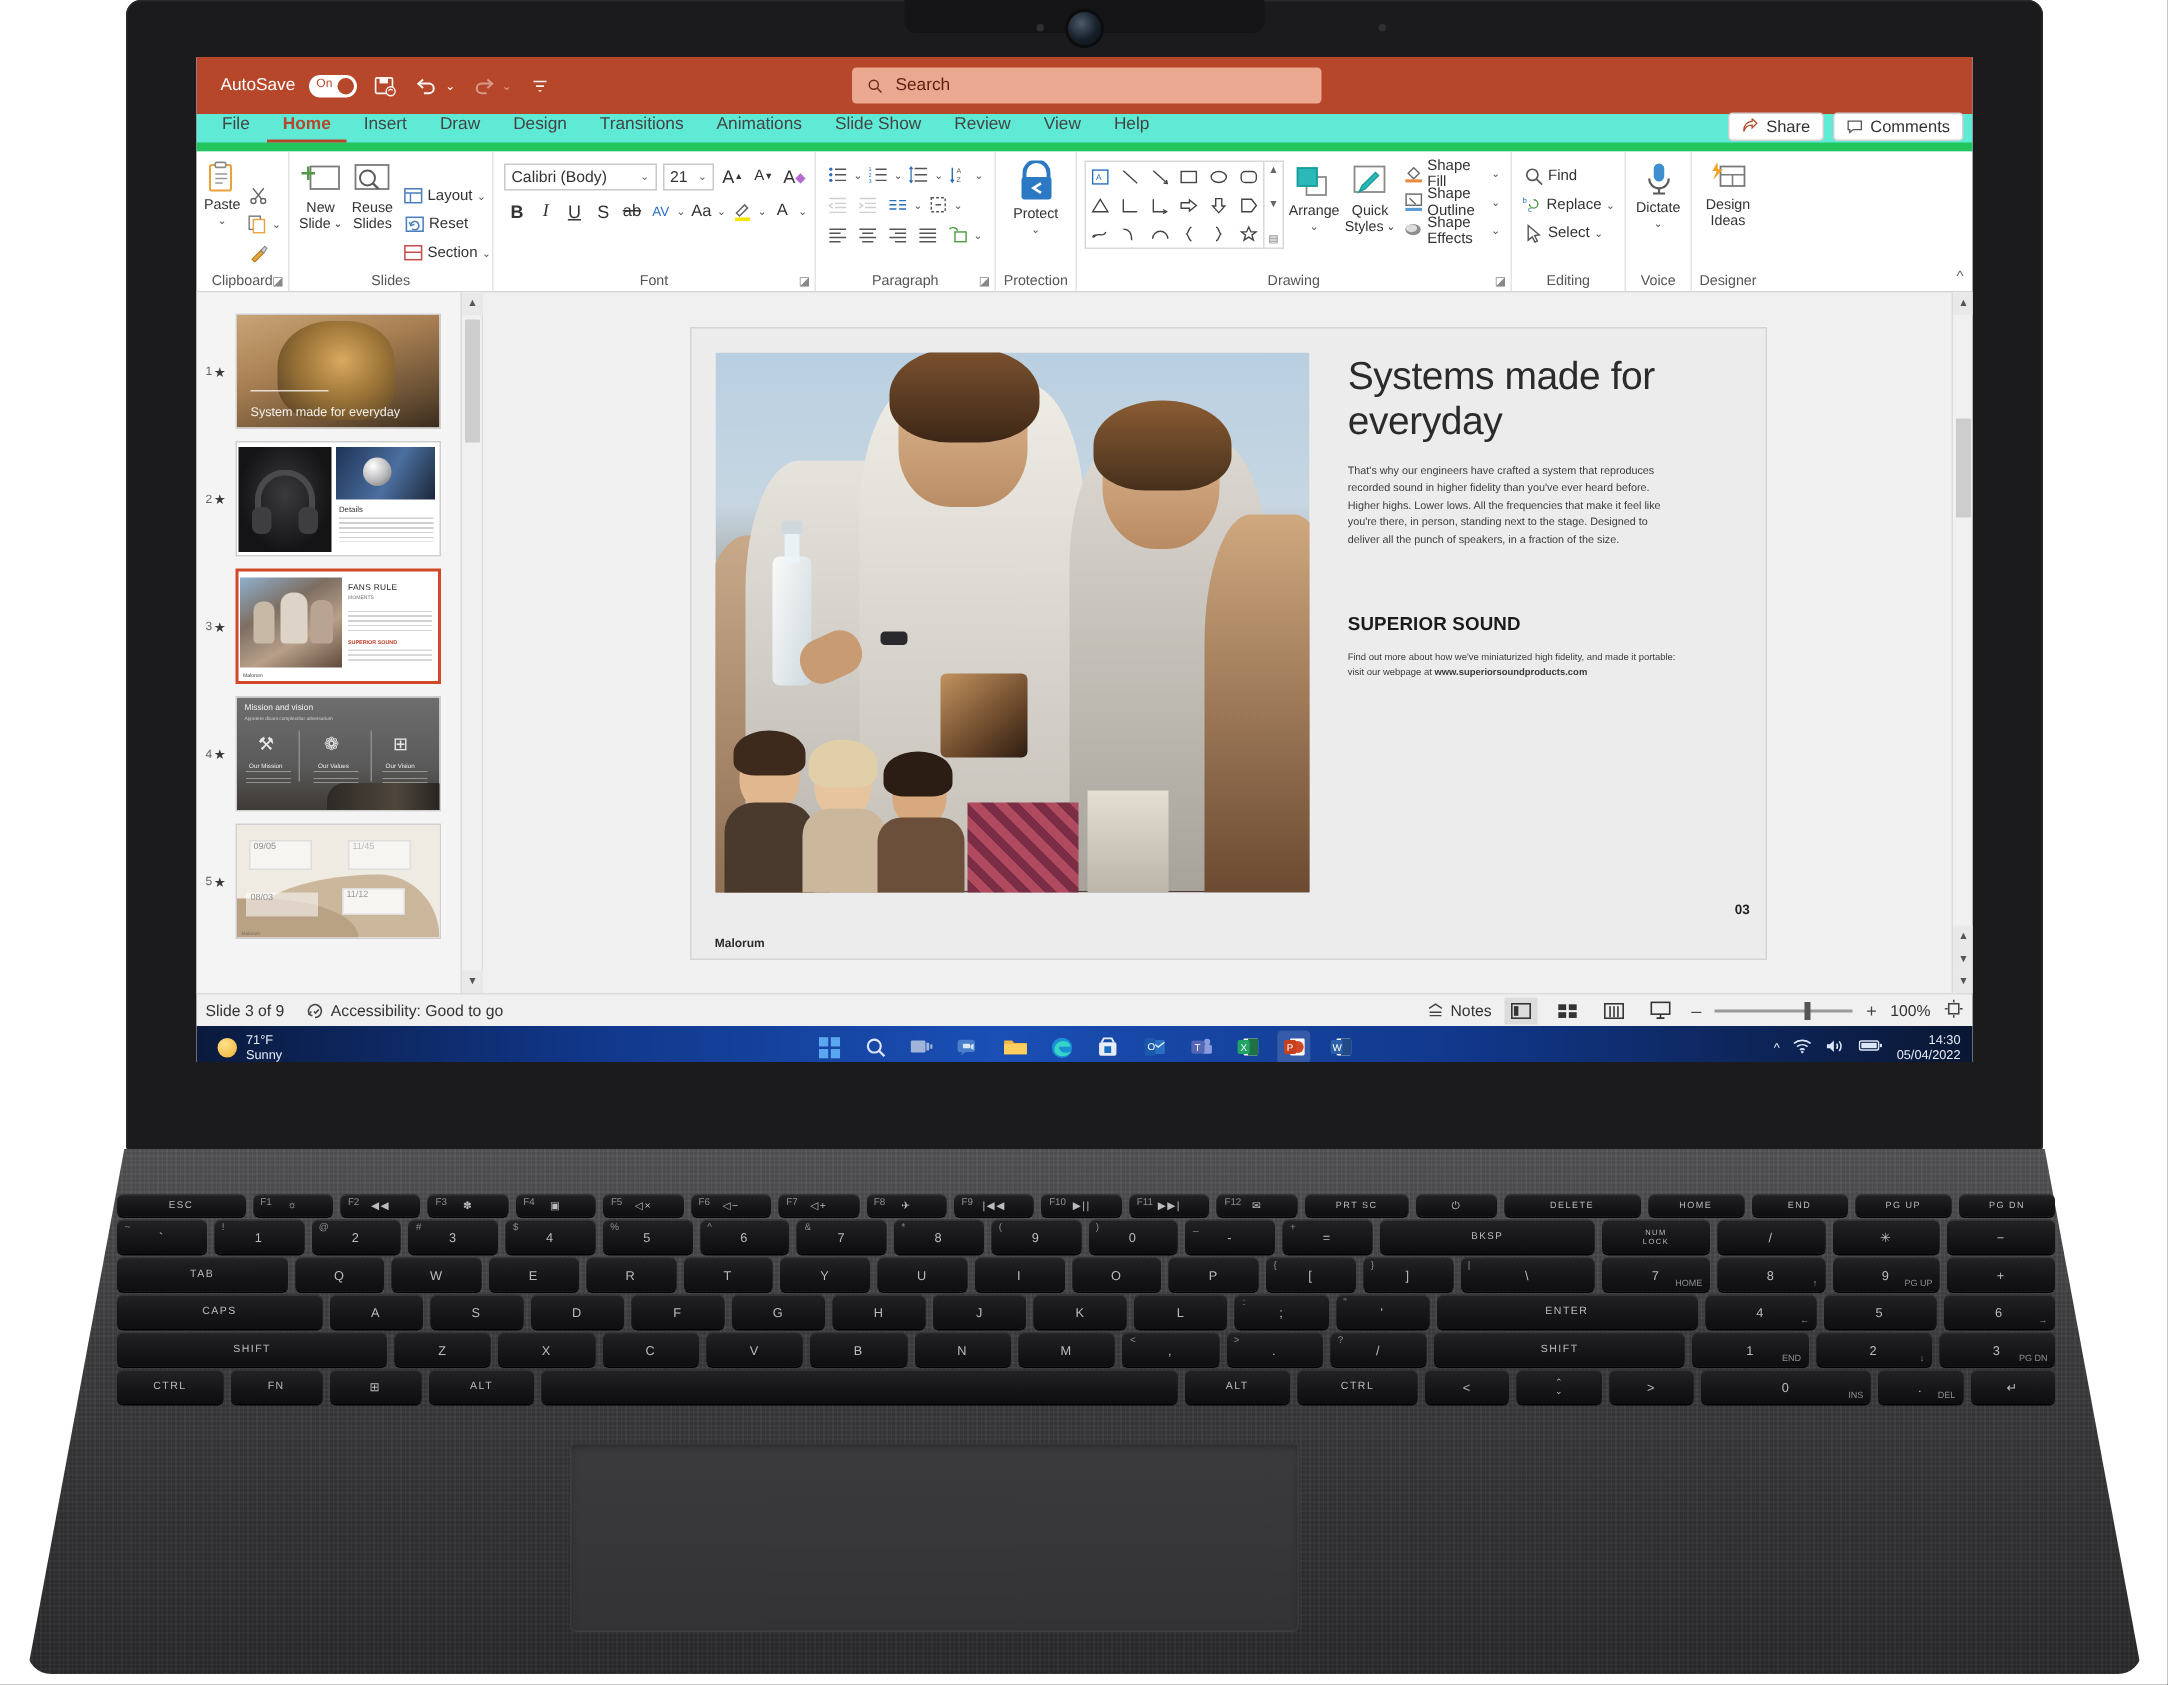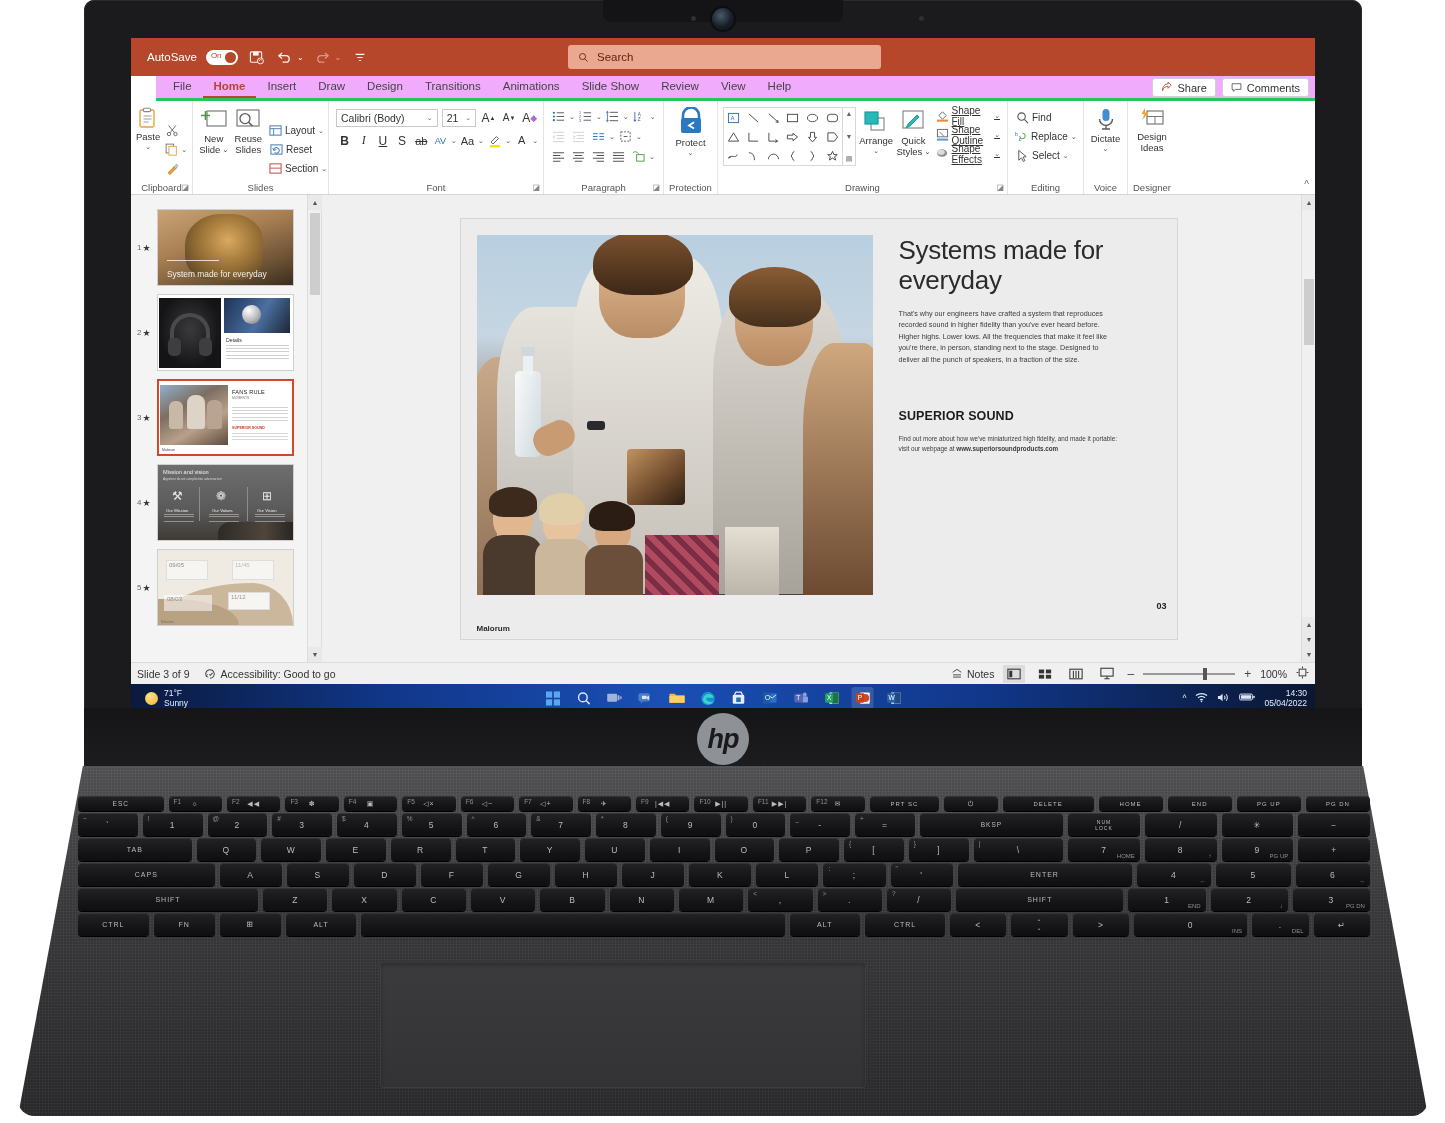--- a/index.html
+++ b/index.html
@@ -92,22 +92,22 @@
   }
   .tb-right{ position:absolute; right:0; top:0; height:38px; display:flex; align-items:center; gap:4px; padding-right:4px; }
   .user-name{ font-size:11.5px; margin-right:4px; }
   .avatar{ width:21px;height:21px;border-radius:50%; background:linear-gradient(#caa184,#6b4a34); box-shadow:0 0 0 1.5px #fff;
            position:relative; overflow:hidden; }
   .avatar:before{content:"";position:absolute;left:5px;top:2px;width:11px;height:9px;border-radius:50% 50% 40% 40%;background:#2a2320;}
   .avatar:after{content:"";position:absolute;left:3px;bottom:0;width:15px;height:9px;border-radius:7px 7px 0 0;background:#4a6a86;}
   .wbtn{ width:40px;height:38px; display:flex;align-items:center;justify-content:center; color:#fff; font-size:12px; }
 
   
-  .tabsrow{ height:25px; background:#f0abfc; display:flex; align-items:flex-end; padding-left:6px; position:relative;
-            border-bottom:3px solid #22c55e;margin-left:25px; }
+  .tabsrow{ height:25px; background:#5eead4; display:flex; align-items:flex-end; padding-left:6px; position:relative;
+            border-bottom:6px solid #22c55e; }
   .tab{ padding:0 11px; height:24px; line-height:24px; font-size:11.5px; color:#444; white-space:nowrap; }
   .tab.active{ color:#b7472a; font-weight:bold; border-bottom:2.5px solid #b7472a; }
   .tabs-right{ position:absolute; right:6px; bottom:1px; display:flex; gap:6px; }
   .pillbtn{ border:1px solid #d0d0d0; border-radius:3px; height:19px; padding:0 8px; font-size:11px; color:#333;
             display:flex; align-items:center; gap:5px; background:#fff;}
 
   
   .ribbon{ height:94px; background:#fff; border-bottom:1px solid #d4d4d4; display:flex; position:relative; font-size:10.5px; color:#333; }
   .rgroup{ position:relative; border-right:1px solid #e4e4e4; padding:4px 5px 0 5px; display:flex; flex-direction:column; }
   .rgroup .glabel{ position:absolute; bottom:1px; left:0; width:100%; text-align:center; font-size:9.5px; color:#555; }
@@ -651,21 +651,21 @@
             <svg width="28" height="26" viewBox="0 0 28 26">
                 <rect x="4" y="2" width="20" height="17" fill="#fff" stroke="#8a8a8a" stroke-width="1.2"></rect>
                 <path d="M18 6 9 15l-2 4 4-2 9-9z" fill="#2ab8b8" stroke="#189c9c" stroke-width="1"></path>
               </svg>
             <span class="lbl">Quick</span>
             <span class="lbl" style="display:flex;gap:2px;align-items:center;">
               <span>Styles</span>
               <span style="font-size:7px;">⌄</span>
             </span>
           </div>
-          <div class="smallcol" style="width:92px;text-decoration:underline;">
+          <div class="smallcol" style="width:92px;">
             <div class="smallrow">
               <span class="sq">
                   <svg width="13" height="13" viewBox="0 0 14 14">
                     <path d="M3 7 7 3l4 4-4 4z" fill="none" stroke="#666" stroke-width="1"></path>
                     <rect x="1" y="11.4" width="12" height="2.2" fill="#e8893d"></rect>
                   </svg>
                 </span>
               <span>Shape Fill</span>
               <span style="font-size:7px;color:#555;">⌄</span>
             </div>
@@ -1118,25 +1118,20 @@
             </svg>
         </span>
         <span class="clock">
           <div>14:30</div>
           <div>05/04/2022</div>
         </span>
       </div>
     </div>
   </div>
 
-  <div class="hp-strip">
-    <div class="hp-logo">
-      <span>hp</span>
-    </div>
-  </div>
 
   <div class="base"></div>
 
   <div class="kbd-well">
     <div class="krow" style="top:0px;height:15px;">
       <div class="key" style="flex:1.6">
           <span style="font-size:6.5px">ESC</span>
         </div>
       <div class="key">
           <span class="sub">F1</span>

